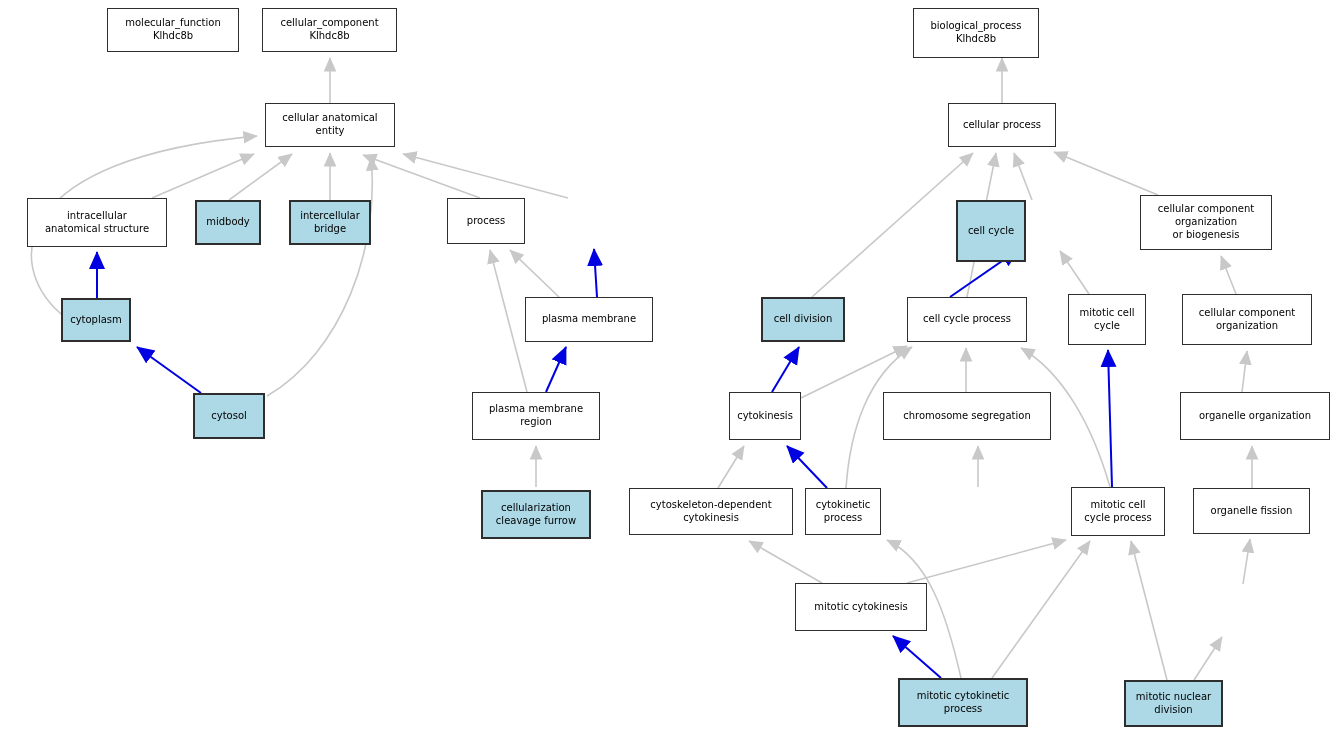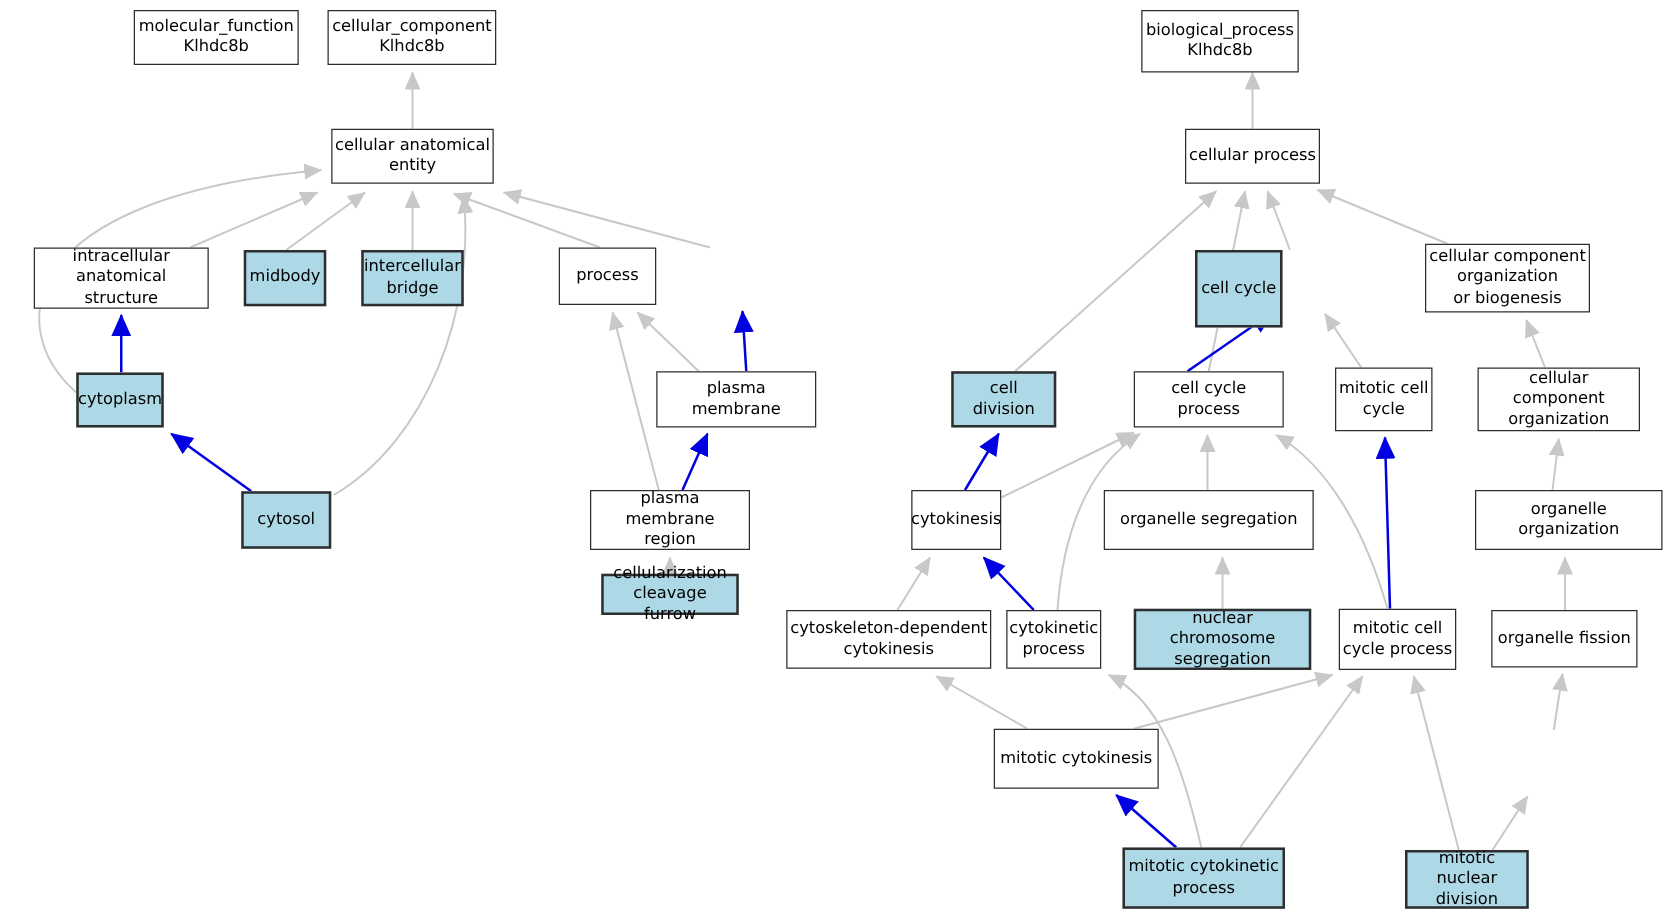--- a/index.html
+++ b/index.html
@@ -1,17 +1,17 @@
 <!DOCTYPE html>
 <html><head>
 <meta charset="utf-8">
 <style>
   html,body{margin:0;padding:0;background:#ffffff;}
   #canvas{position:relative;width:1337px;height:733px;background:#ffffff;overflow:hidden;
-          font-family:"DejaVu Sans","Liberation Sans",sans-serif;font-size:13px;color:#000;}
+          font-family:"DejaVu Sans","Liberation Sans",sans-serif;font-size:10px;color:#000;}
   svg.edges{position:absolute;left:0;top:0;width:1337px;height:733px;}
   .edge{fill:none;stroke:#c8c8c8;stroke-width:1.6px;}
   .edge.blue{stroke:#0000e0;stroke-width:2px;}
   .node{position:absolute;box-sizing:border-box;display:flex;align-items:center;justify-content:center;
         text-align:center;white-space:pre-line;line-height:1.27;padding:1px 2px;
         background:#ffffff;border:1px solid #2e2e2e;cursor:pointer;}
   .node.hl{background:#add8e6;border:2px solid #2e2e2e;}
 </style>
 </head>
 <body>
@@ -83,21 +83,21 @@
 entity</div>
   <div class="node hl" style="left:195px;top:200px;width:66px;height:45px">midbody</div>
   <div class="node hl" style="left:289px;top:200px;width:82px;height:45px">intercellular
 bridge</div>
   <div class="node" style="left:447px;top:198px;width:78px;height:46px">process</div>
   <div class="node hl" style="left:61px;top:298px;width:70px;height:44px">cytoplasm</div>
   <div class="node" style="left:525px;top:297px;width:128px;height:45px">plasma membrane</div>
   <div class="node hl" style="left:193px;top:393px;width:72px;height:46px">cytosol</div>
   <div class="node" style="left:472px;top:392px;width:128px;height:48px">plasma membrane
 region</div>
-  <div class="node hl" style="left:481px;top:459px;width:110px;height:33px">cellularization
+  <div class="node hl" style="left:481px;top:490px;width:110px;height:49px">cellularization
 cleavage furrow</div>
   <div class="node" style="left:629px;top:488px;width:164px;height:47px">cytoskeleton-dependent
 cytokinesis</div>
   <div class="node" style="left:805px;top:488px;width:76px;height:47px">cytokinetic
 process</div>
   <div class="node" style="left:795px;top:583px;width:132px;height:48px">mitotic cytokinesis</div>
   <div class="node hl" style="left:898px;top:678px;width:130px;height:49px">mitotic cytokinetic
 process</div>
   <div class="node" style="left:913px;top:8px;width:126px;height:50px">biological_process
 Klhdc8b</div>
@@ -106,23 +106,21 @@
   <div class="node" style="left:1140px;top:195px;width:132px;height:55px">cellular component
 organization
 or biogenesis</div>
   <div class="node hl" style="left:761px;top:297px;width:84px;height:45px">cell division</div>
   <div class="node" style="left:907px;top:297px;width:120px;height:45px">cell cycle process</div>
   <div class="node" style="left:1068px;top:294px;width:78px;height:51px">mitotic cell
 cycle</div>
   <div class="node" style="left:1182px;top:294px;width:130px;height:51px">cellular component
 organization</div>
   <div class="node" style="left:729px;top:392px;width:72px;height:48px">cytokinesis</div>
-  <div class="node" style="left:883px;top:392px;width:168px;height:48px">organelle segregation</div>
+  <div class="node" style="left:883px;top:392px;width:168px;height:48px">chromosome segregation</div>
   <div class="node" style="left:1180px;top:392px;width:150px;height:48px">organelle organization</div>
-  <div class="node hl" style="left:907px;top:487px;width:142px;height:49px">nuclear chromosome
-segregation</div>
   <div class="node" style="left:1071px;top:487px;width:94px;height:49px">mitotic cell
 cycle process</div>
   <div class="node" style="left:1193px;top:488px;width:117px;height:46px">organelle fission</div>
   <div class="node hl" style="left:1124px;top:680px;width:99px;height:47px">mitotic nuclear
 division</div>
 
 </div>
 
 </body></html>

